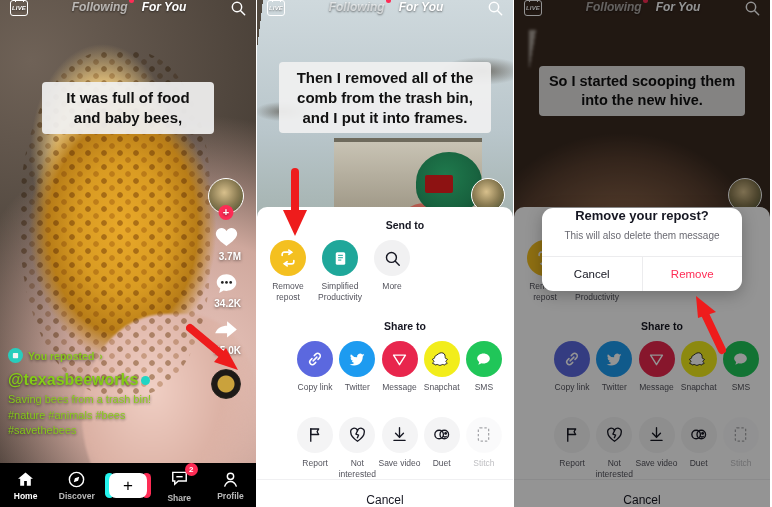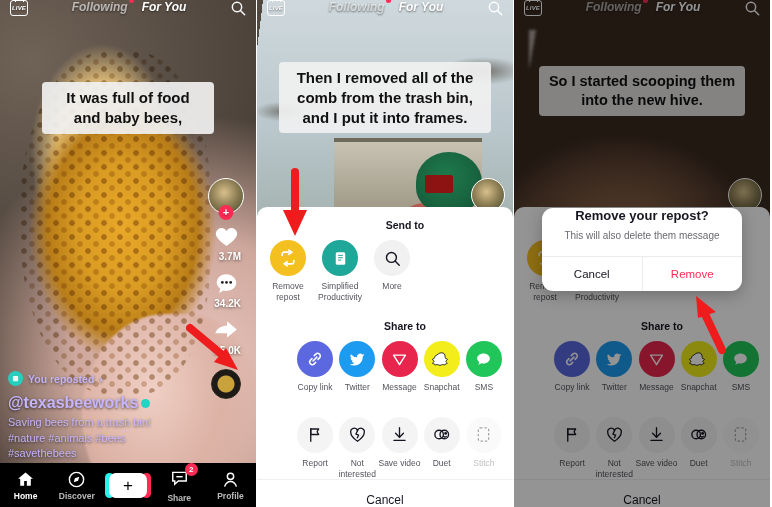--- a/index.html
+++ b/index.html
@@ -159,22 +159,22 @@
   .rail-ic { width:30px; height:28px; display:flex; align-items:center; justify-content:center; }
   .rail-count { font-size:10px; font-weight:bold; margin-top:1px; }
   .disc {
     width:30px; height:30px; border-radius:50%; margin-top:6px;
     background: radial-gradient(circle at 50% 50%, #caa23c 0 8px, #1d1a17 9px 100%);
     border:1px solid #2a2620;
   }
 
   
   .meta {
-    position:absolute; left:8px; bottom:45px; width:178px; z-index:4;
-    color:#c4b5fd; text-shadow:0 1px 3px rgba(0,0,0,.65);margin-top:14px;
+    position:absolute; left:8px; bottom:68px; width:178px; z-index:4;
+    color:#84cc16; text-shadow:0 1px 3px rgba(0,0,0,.65);margin-top:14px;
   }
   .repost-chip {
     display:flex; align-items:center; gap:5px; margin-bottom:8px;
     font-size:10.5px; font-weight:600; opacity:.92;
   }
   .repost-ic {
     width:15px; height:15px; border-radius:50%; background:#20d5c4;
     display:flex; align-items:center; justify-content:center;
   }
   .handle { font-size:16px; font-weight:bold; display:flex; align-items:center; gap:3px; }

